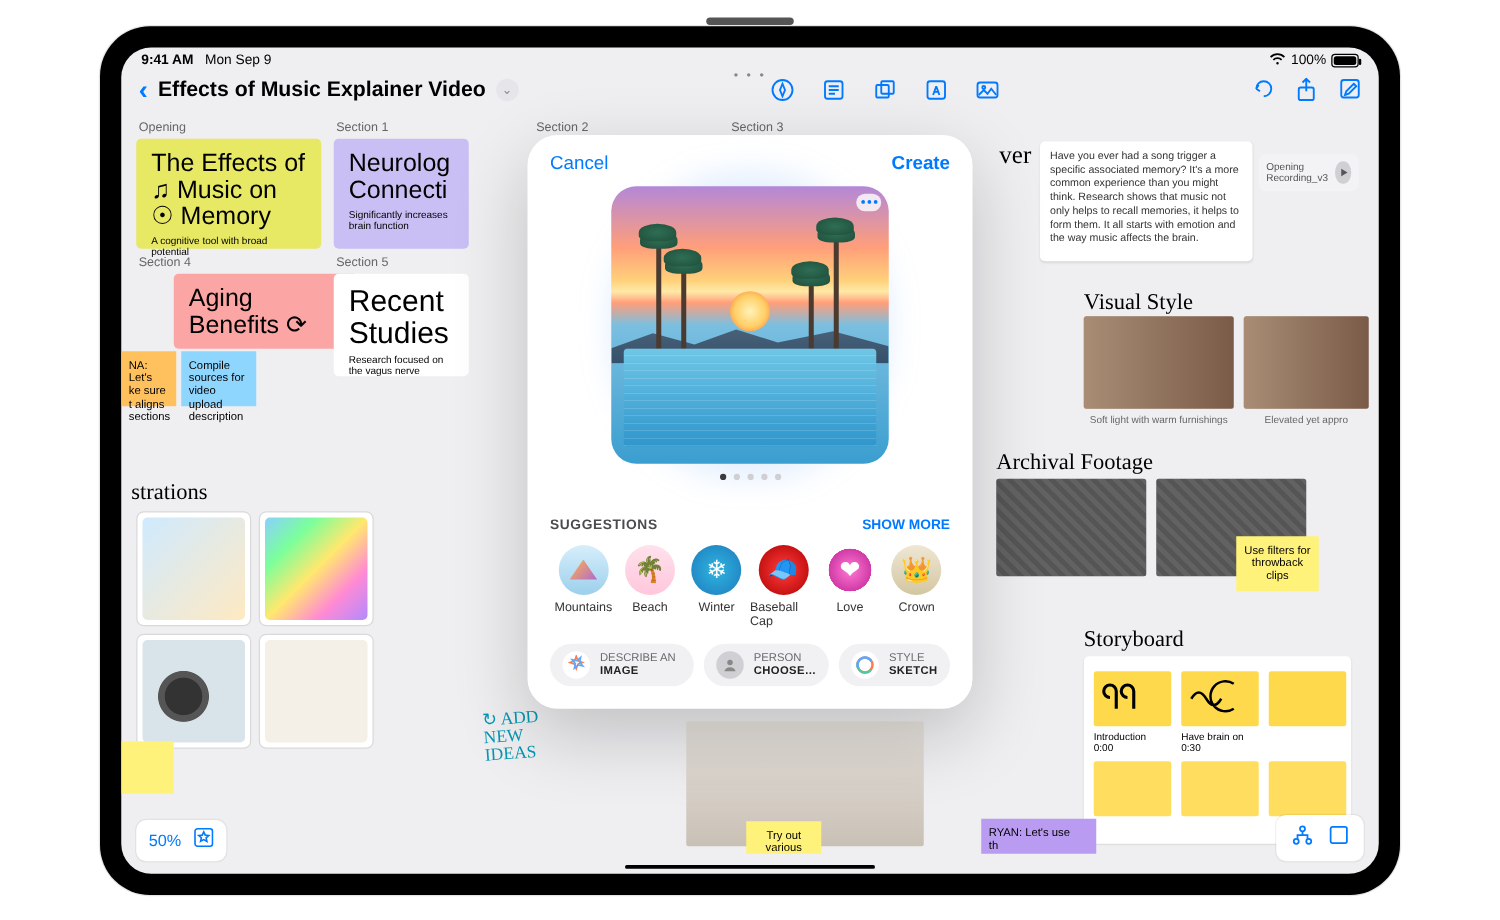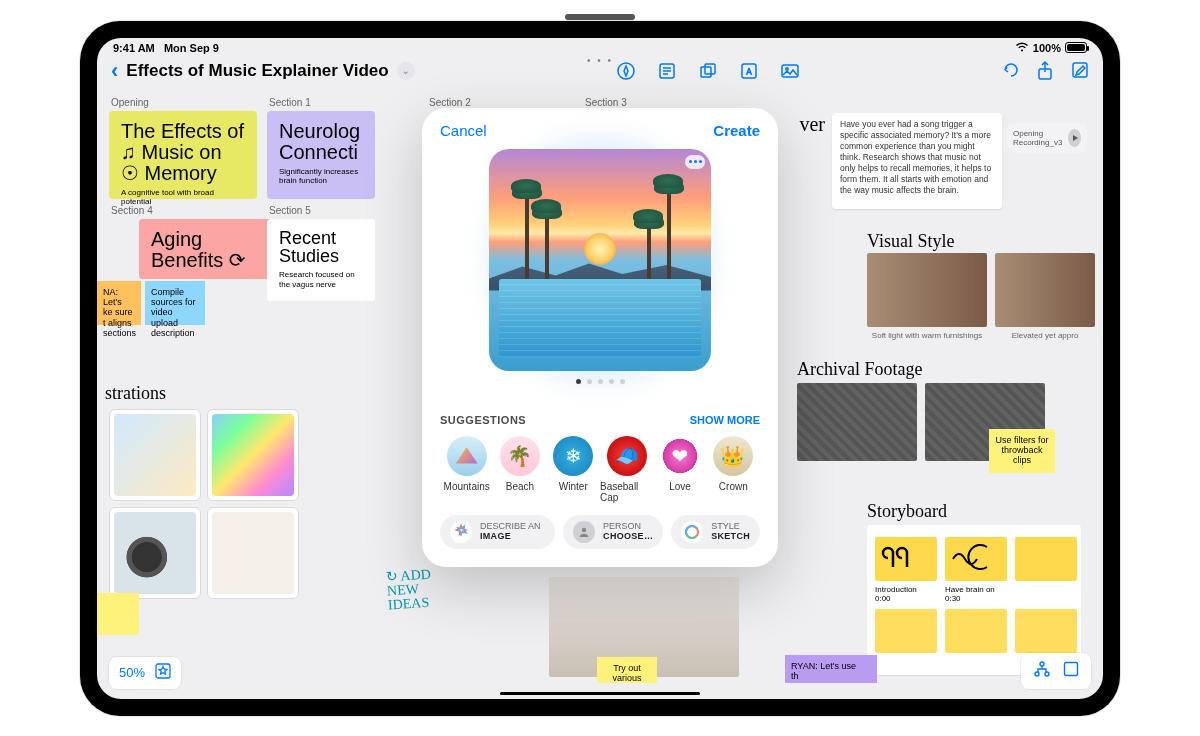--- a/index.html
+++ b/index.html
@@ -6,21 +6,21 @@
   body { display:flex; align-items:center; justify-content:center; min-height:100vh; background:#fff; }
 
   .device {
     width:1040px; height:695px; background:#000; border-radius:40px; padding:17px; position:relative;
     box-shadow: 0 0 0 1px rgba(0,0,0,.1);
   }
   .screen {
     width:100%; height:100%; background:#efeff1; border-radius:24px; overflow:hidden; position:relative;
   }
 
-  .statusbar { display:flex; justify-content:space-between; align-items:center; padding:4px 16px 2px; font-size:11px; font-weight:700; color:#000;}
+  .statusbar { display:flex; justify-content:space-between; align-items:center; padding:4px 16px 2px; font-size:11px; font-weight:400; color:#000;}
   .statusbar .right { display:flex; align-items:center; gap:4px;}
   .batt { width:22px;height:11px;border:1px solid #000;border-radius:3px;position:relative;}
   .batt::after{content:"";position:absolute;right:-3px;top:3px;width:2px;height:5px;background:#000;border-radius:1px;}
   .batt-fill{position:absolute;inset:1px;background:#000;border-radius:2px;}
   .pill{position:absolute;top:-7px;left:50%;transform:translateX(-50%);width:70px;height:6px;background:#555;border-radius:3px;}
   .dots3{position:absolute;top:17px;left:50%;transform:translateX(-50%);color:#888;font-size:10px;letter-spacing:2px;}
 
   .appbar{display:flex;align-items:center;gap:8px;padding:2px 14px 6px;}
   .back-ch{color:#007aff;font-size:22px;font-weight:600;}
   .doc-title{font-size:17px;font-weight:600;color:#000;}
@@ -231,21 +231,21 @@
       </div>
       <div class="card purple" style="left:170px;top:18px;width:108px;height:88px">
         <div class="big" style="white-space:pre">Neurolog
 Connecti</div>
         <div class="sm">Significantly increases brain function</div>
       </div>
       <div class="card pink" style="left:12px;top:126px;width:148px;height:60px">
         <div class="big">Aging Benefits ⟳</div>
       </div>
       <div class="card white" style="left:170px;top:126px;width:108px;height:82px">
-        <div class="big" style="font-size:18px">Recent Studies</div>
+        <div class="big" style="font-size:24px">Recent Studies</div>
         <div class="sm">Research focused on the vagus nerve</div>
       </div>
 
       <div class="sticky or" style="left:0;top:188px;width:44px;height:44px;white-space:pre-line">NA: Let's
 ke sure
 t aligns
 sections</div>
       <div class="sticky bl" style="left:48px;top:188px;width:60px;height:44px">Compile sources for video upload description</div>
 
       <div class="heading-lg" style="left:8px;top:290px">strations</div>

